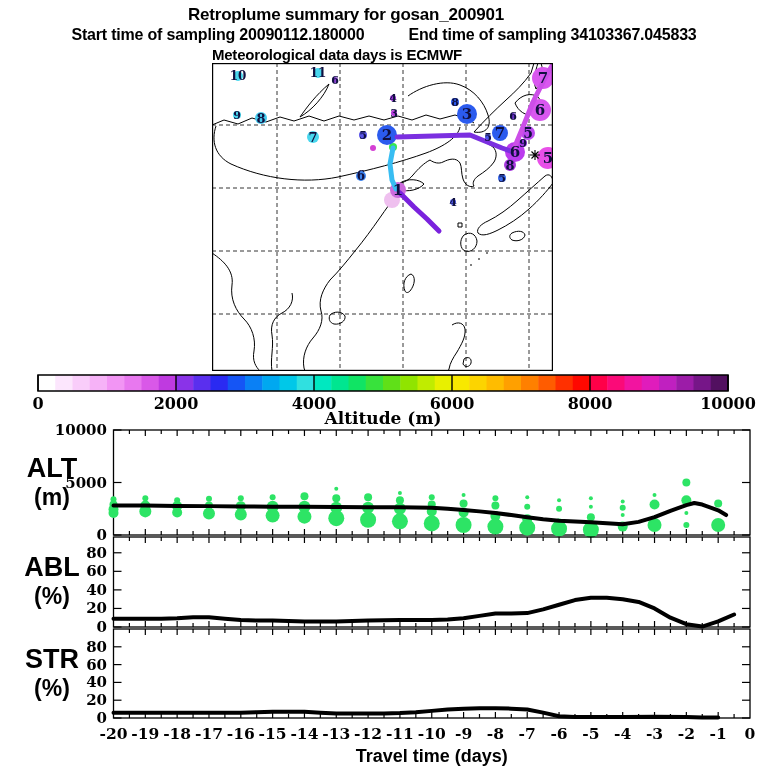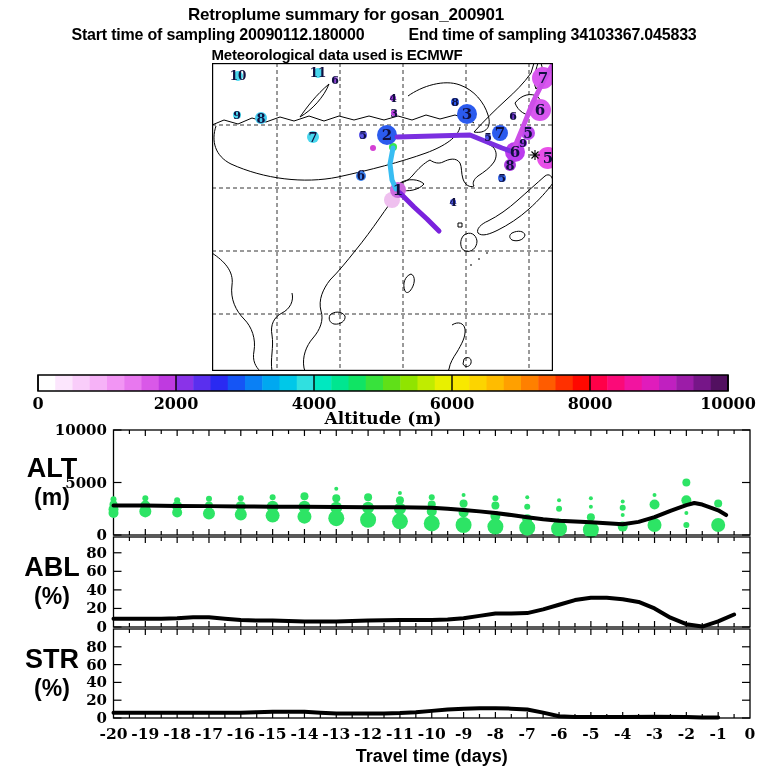--- a/index.html
+++ b/index.html
@@ -19,21 +19,21 @@
 </head>
 <body>
 
 <div id="page">
   <div class="titles">
     <div><span class="t1">Retroplume summary for gosan_200901</span></div>
     <div class="t2">
       <span>Start time of sampling 20090112.180000</span>
       <span>End time of sampling 34103367.045833</span>
     </div>
-    <div><span class="t3">Meteorological data used is ECMWF</span></div>
+    <div><span class="t3">Meteorological data days is ECMWF</span></div>
   </div>
 
   <svg id="map-svg" width="341" height="308" viewBox="0 0 341 308">
       <line x1="65" y1="0" x2="65" y2="308" stroke="#000" stroke-width="0.8" stroke-dasharray="4,3"></line>
       <line x1="128" y1="0" x2="128" y2="308" stroke="#000" stroke-width="0.8" stroke-dasharray="4,3"></line>
       <line x1="191" y1="0" x2="191" y2="308" stroke="#000" stroke-width="0.8" stroke-dasharray="4,3"></line>
       <line x1="254" y1="0" x2="254" y2="308" stroke="#000" stroke-width="0.8" stroke-dasharray="4,3"></line>
       <line x1="317" y1="0" x2="317" y2="308" stroke="#000" stroke-width="0.8" stroke-dasharray="4,3"></line>
       <line x1="0" y1="62" x2="341" y2="62" stroke="#000" stroke-width="0.8" stroke-dasharray="4,3"></line>
       <line x1="0" y1="125" x2="341" y2="125" stroke="#000" stroke-width="0.8" stroke-dasharray="4,3"></line>

